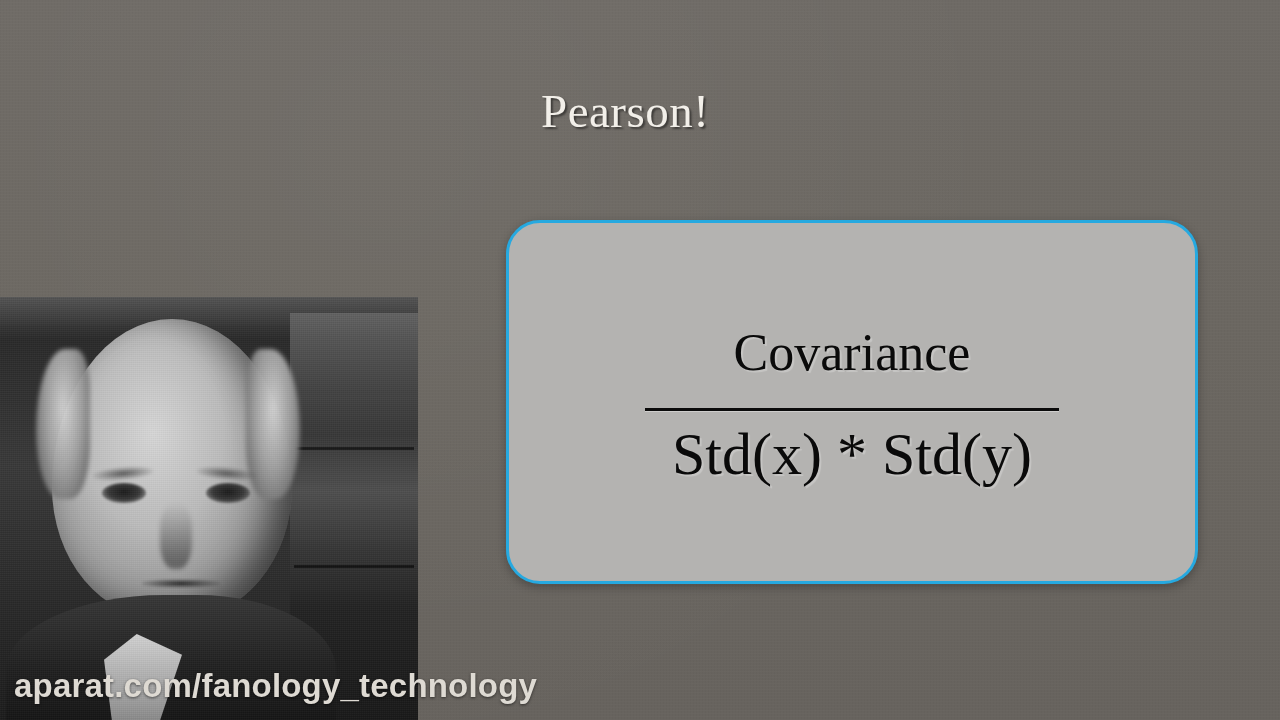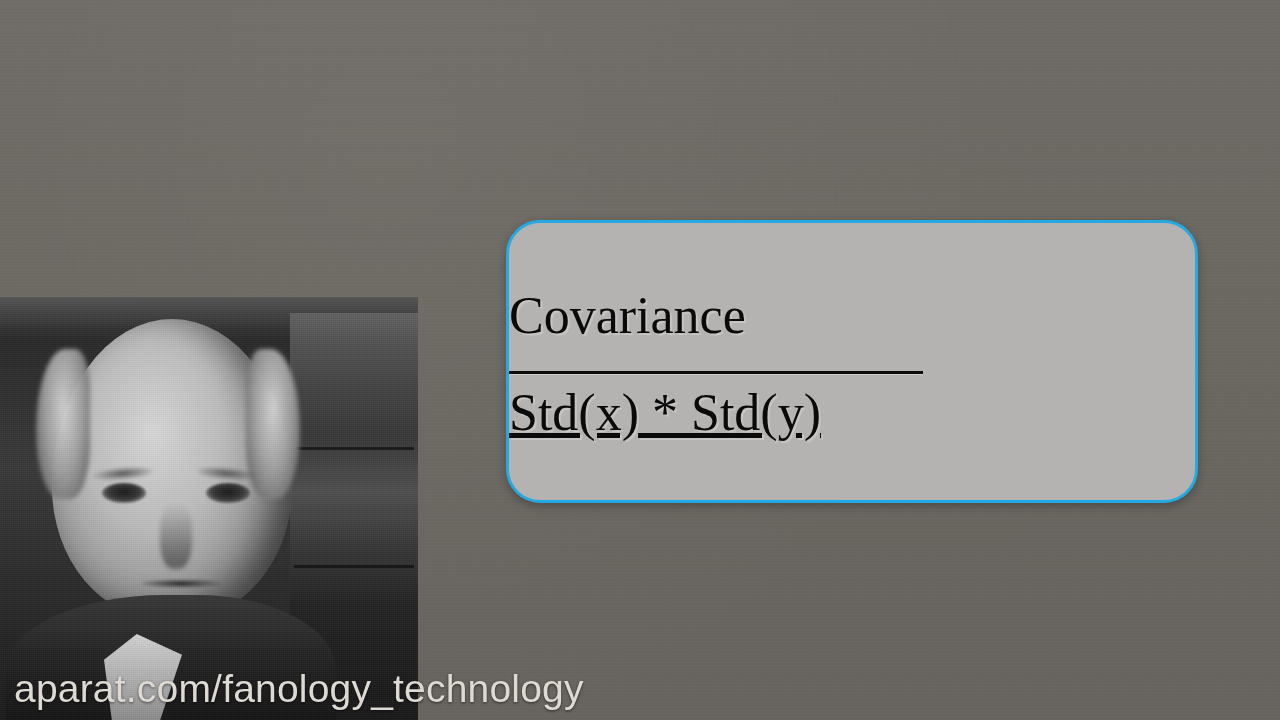--- a/index.html
+++ b/index.html
@@ -46,51 +46,51 @@
     text-shadow: 2px 2px 2px rgba(0,0,0,.45);
     white-space: nowrap;
   }
 
   
   .formula-card {
     position: absolute;
     left: 506px;
     top: 220px;
     width: 692px;
-    height: 283px;
+    height: 364px;
     box-sizing: border-box;
     background: #b4b3b1;
     border: 3px solid #26a9e0;
     border-radius: 34px;
     box-shadow: 0 3px 10px rgba(0,0,0,.28);
     display: flex;
     flex-direction: column;
+    align-items: center;
     justify-content: center;
   }
   .numerator {
     font-size: 52px;
     line-height: 1;
     color: #0a0a0a;
     text-shadow: 2px 2px 1px rgba(255,255,255,.25);
     margin-top: 6px;
   }
   .fraction-bar {
     width: 414px;
     height: 3px;
     background: #0b0b0b;
     margin: 29px 0 13px 0;
     box-shadow: 0 1px 0 rgba(255,255,255,.35);
   }
   .denominator {
-    font-size: 52px;
+    font-size: 60px;
     line-height: 1;
     color: #0a0a0a;
     text-shadow: 2px 2px 1px rgba(255,255,255,.25);
     white-space: nowrap;
-    text-decoration: underline;
   }
 
   
   .portrait {
     position: absolute;
     left: 0;
     top: 297px;
     width: 418px;
     height: 423px;
     overflow: hidden;
@@ -186,22 +186,22 @@
       repeating-linear-gradient(0deg, rgba(255,255,255,.10) 0 1px, rgba(0,0,0,.10) 1px 2px),
       repeating-linear-gradient(90deg, rgba(255,255,255,.07) 0 1px, rgba(0,0,0,.07) 1px 2px);
   }
 
   
   .watermark {
     position: absolute;
     left: 14px;
     top: 669px;
     font-family: "Liberation Sans", sans-serif;
-    font-weight: normal;
-    font-size: 39px;
+    font-weight: bold;
+    font-size: 33px;
     line-height: 1;
     color: #dedad3;
     letter-spacing: .2px;
     text-shadow: 0 1px 3px rgba(0,0,0,.55);
     white-space: nowrap;
   }
 
   
   .webcam {
     position: absolute;
@@ -293,20 +293,21 @@
 
   .label-hidden { position:absolute; width:1px; height:1px; overflow:hidden; clip:rect(0 0 0 0); }
 </style>
 </head>
 <body>
 
 <div id="screen">
 
   <div class="slide-bg"></div>
 
+  <div class="slide-title">Pearson!</div>
 
   <div class="formula-card">
     <div class="numerator">Covariance</div>
     <div class="fraction-bar"></div>
     <div class="denominator">Std(x) * Std(y)</div>
   </div>
 
   <div class="portrait">
     <div class="portrait-bg"></div>
     <div class="p-wall"></div>

